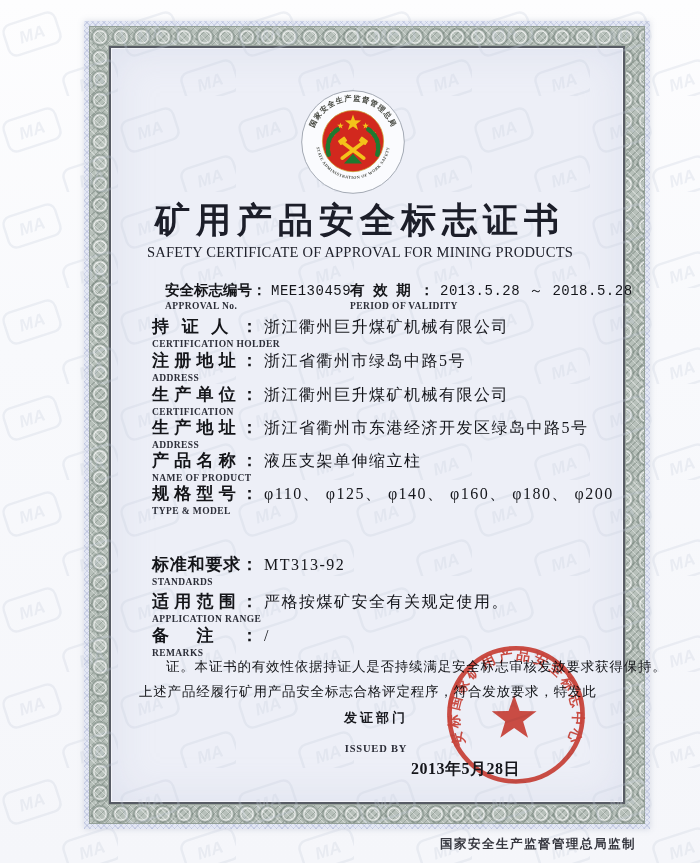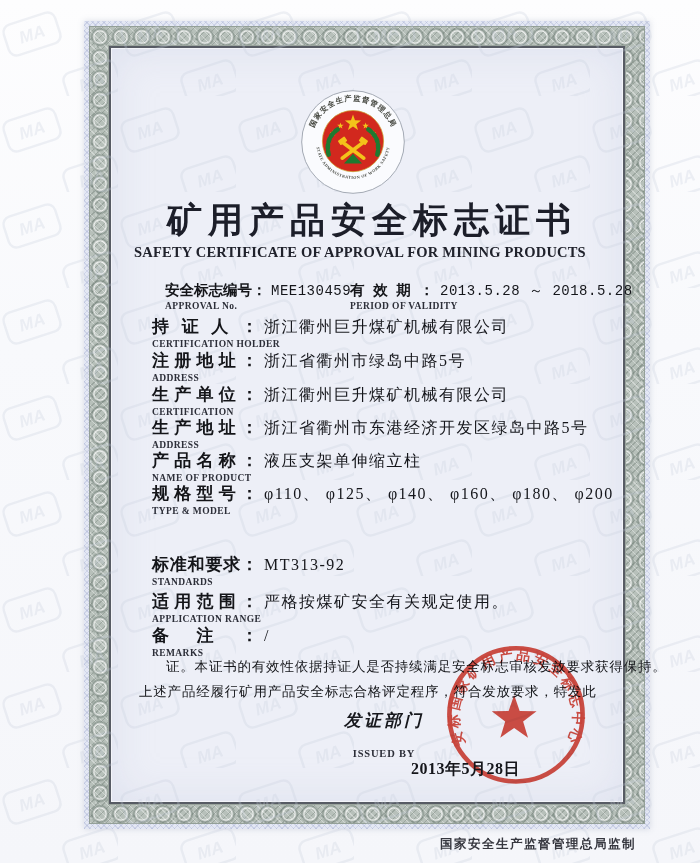--- a/index.html
+++ b/index.html
@@ -35,25 +35,25 @@
     position:absolute;left:25px;top:25px;right:25px;bottom:25px;
     background:#edeff7;
     border:2px solid #575b64;
     box-shadow:inset 0 0 0 1px #f4f5fa, inset 0 0 40px rgba(190,198,220,.35), 0 0 0 1px #9aa49d;
   }
   
   .emblem{position:absolute;left:299px;top:88px;width:108px;height:108px;z-index:4;}
   .title{
     position:absolute;left:110px;top:197px;width:500px;z-index:4;
     text-align:center;font-size:35px;font-weight:700;letter-spacing:6px;
-    color:#1c1e29;white-space:nowrap;margin-left:12px;
+    color:#1c1e29;white-space:nowrap;
   }
   .subtitle{
     position:absolute;left:90px;top:244px;width:540px;z-index:4;
-    text-align:center;font-size:14.5px;font-weight:700;letter-spacing:.2px;
+    text-align:center;font-size:14.5px;font-weight:400;letter-spacing:.2px;
     color:#20222c;white-space:nowrap;
   }
   
   .row{position:absolute;left:152px;z-index:4;white-space:nowrap;}
   .label-line{display:flex;align-items:baseline;}
   .cjk-label{
     display:inline-flex;justify-content:space-between;width:106px;
     font-size:17px;font-weight:700;color:#141519;flex:none;
   }
   .value{margin-left:6px;font-size:16px;letter-spacing:1.5px;font-weight:500;color:#15161b;}
@@ -67,21 +67,21 @@
   .validity-col{position:absolute;left:185px;top:0;}
   .validity-col .cjk-label{width:84px;}
   .r-f0{top:315px}.r-f1{top:349px}.r-f2{top:383px}.r-f3{top:416px}
   .r-f4{top:449px}.r-f5{top:482px}.r-f6{top:553px}.r-f7{top:590px}.r-f8{top:624px}
   
   .statement{position:absolute;left:139px;top:655px;z-index:4;font-size:13.5px;letter-spacing:.8px;line-height:24.5px;color:#141519;font-weight:500;}
   .statement .line{white-space:pre;}
   .statement .line:first-child{text-indent:27px;}
   
   .issued{position:absolute;left:344px;top:709px;z-index:4;text-align:center;}
-  .issued .iss-cn{font-size:17px;font-weight:600;letter-spacing:3px;color:#17181d;white-space:nowrap;font-style:italic;}
+  .issued .iss-cn{font-size:13px;font-weight:600;letter-spacing:3px;color:#17181d;white-space:nowrap;}
   .issued .iss-en{font-size:10.5px;font-weight:600;letter-spacing:.8px;color:#2c2e38;margin-top:16px;}
   .issue-date{position:absolute;left:411px;top:759px;z-index:6;font-size:16px;letter-spacing:.5px;font-weight:600;color:#15161b;white-space:nowrap;}
   .stamp{position:absolute;left:442px;top:638px;width:148px;height:150px;z-index:5;mix-blend-mode:multiply;opacity:.92;}
   
   .footer{
     position:absolute;top:836px;right:64px;z-index:4;
     font-size:12.5px;font-weight:700;letter-spacing:1.5px;color:#36373f;white-space:nowrap;
   }
 </style>
 </head>

